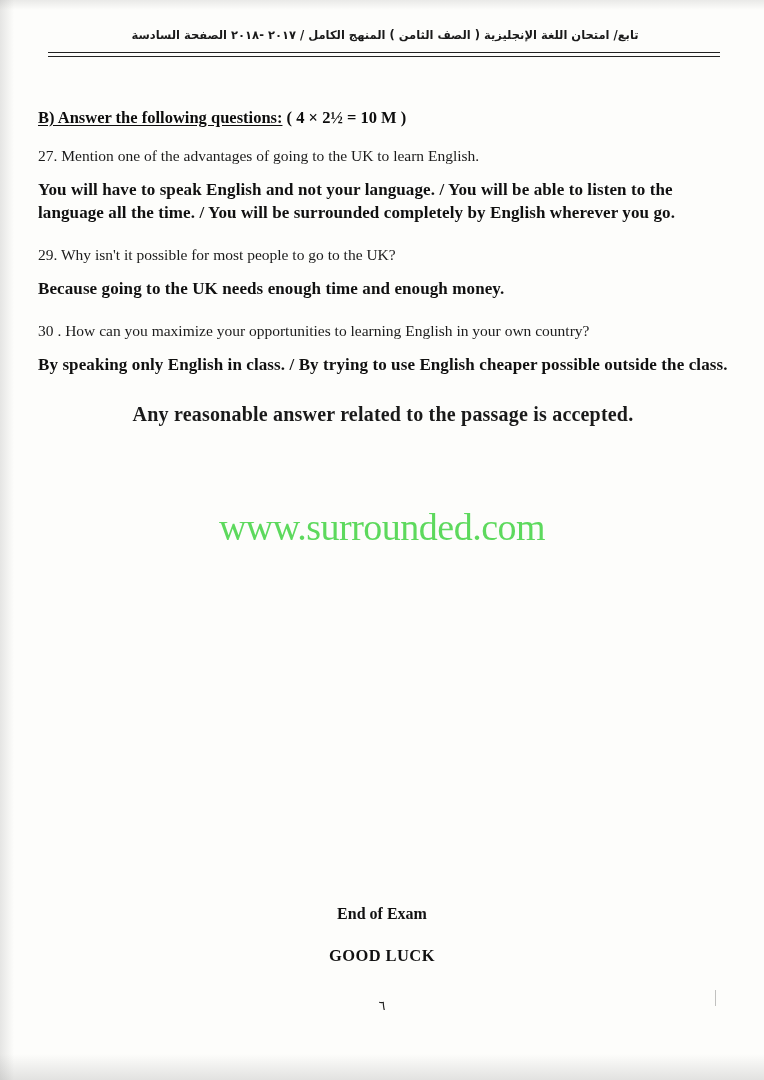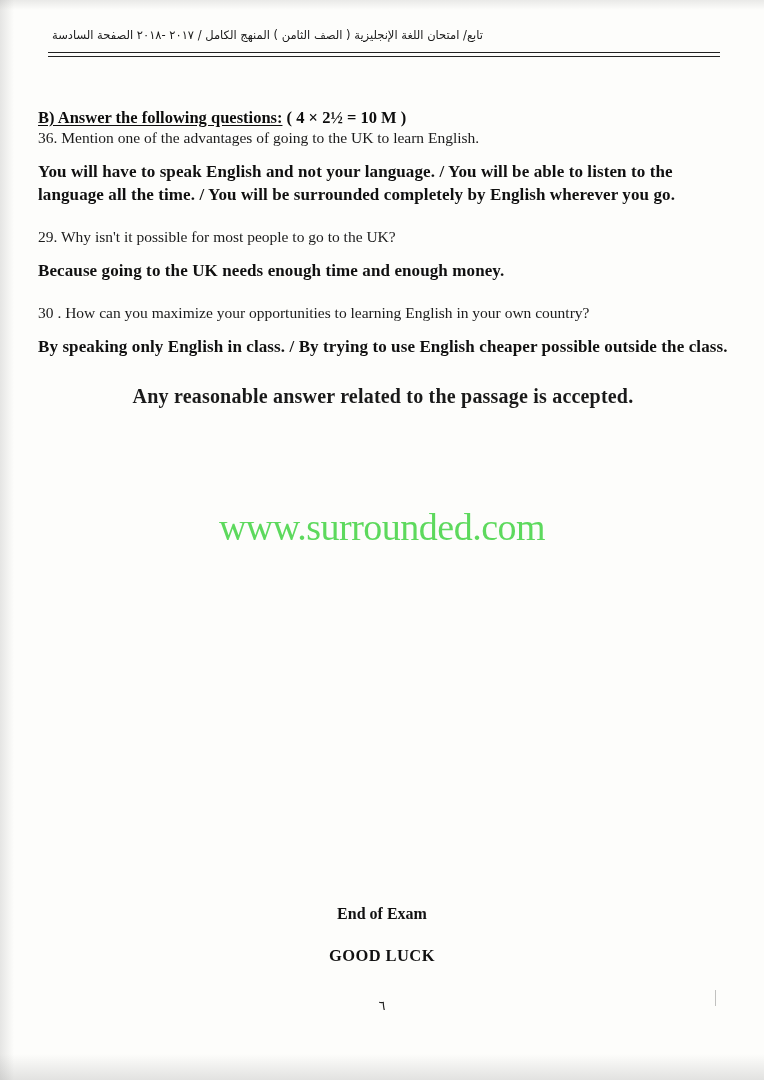--- a/index.html
+++ b/index.html
@@ -25,24 +25,24 @@
   
   .header {
     position: absolute;
     top: 28px;
     left: 52px;
     right: 46px;
     height: 34px;
   }
   .header-line {
     direction: rtl;
-    text-align: left;
+    text-align: center;
     font-family: "DejaVu Sans", sans-serif;
     font-size: 11.5px;
-    font-weight: normal;
+    font-weight: bold;
     color: #1a1a1a;
     white-space: nowrap;
     letter-spacing: 0px;
   }
 
   .double-rule {
     position: absolute;
     top: 52px;
     left: 48px;
     right: 44px;
@@ -56,20 +56,21 @@
     position: absolute;
     top: 108px;
     left: 38px;
     width: 690px;
   }
 
   .section-title {
     font-size: 16.5px;
     font-weight: bold;
     color: #0d0d0d;
+    margin-bottom: 18px;
     display: inline-block;
   }
   .section-title .underlined {
     text-decoration: underline;
     text-underline-offset: 2px;
   }
 
   .question {
     font-size: 15.5px;
     color: #1b1b1b;
@@ -181,21 +182,21 @@
   <div class="double-rule"></div>
 
   <div class="content">
 
     <div class="section-title">
       <span class="underlined">B) Answer the following questions:</span>
       <span>( 4 × 2½ = 10 M )</span>
     </div>
 
     <div class="q-block">
-      <p class="question">36. Mention one of the advantages of going to the UK to learn English.</p>
+      <p class="question">27. Mention one of the advantages of going to the UK to learn English.</p>
       <p class="answer">You will have to speak English and not your language. / You will be able to listen to the language all the time. / You will be surrounded completely by English wherever you go.</p>
     </div>
 
 
     <div class="q-block">
       <p class="question">29. Why isn't it possible for most people to go to the UK?</p>
       <p class="answer">Because going to the UK needs enough time and enough money.</p>
     </div>
 
     <div class="q-block">

